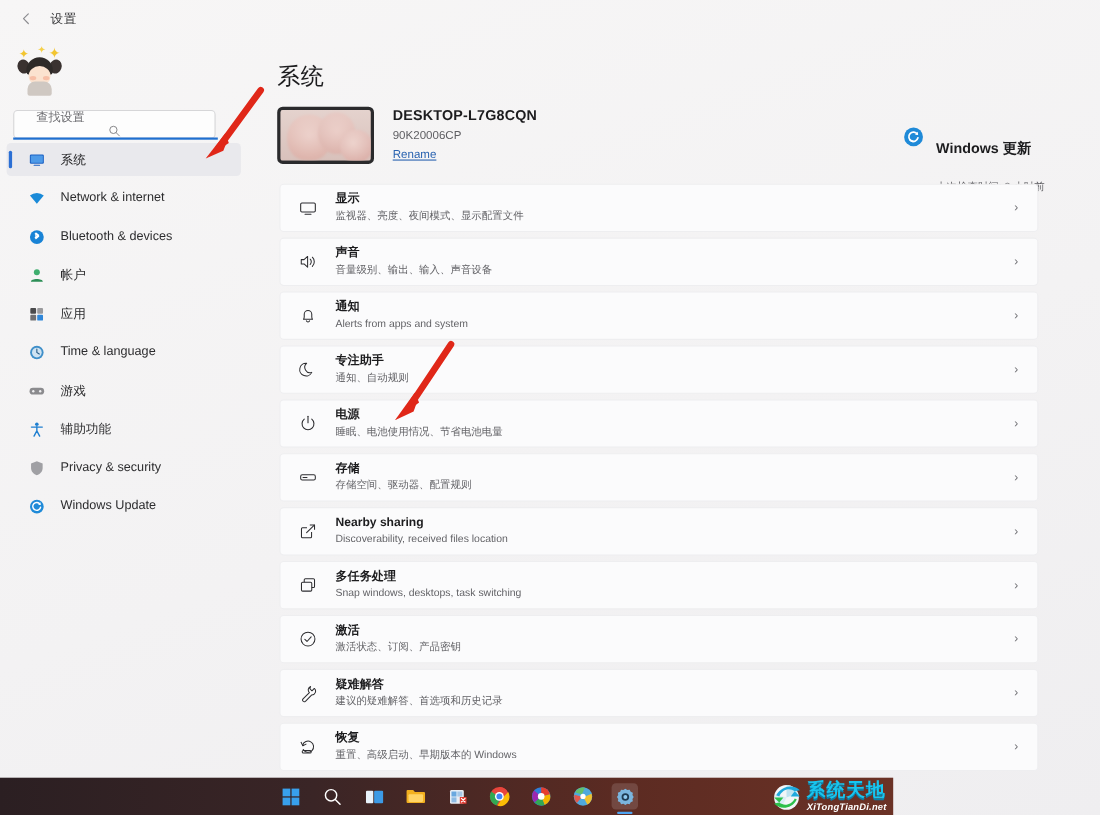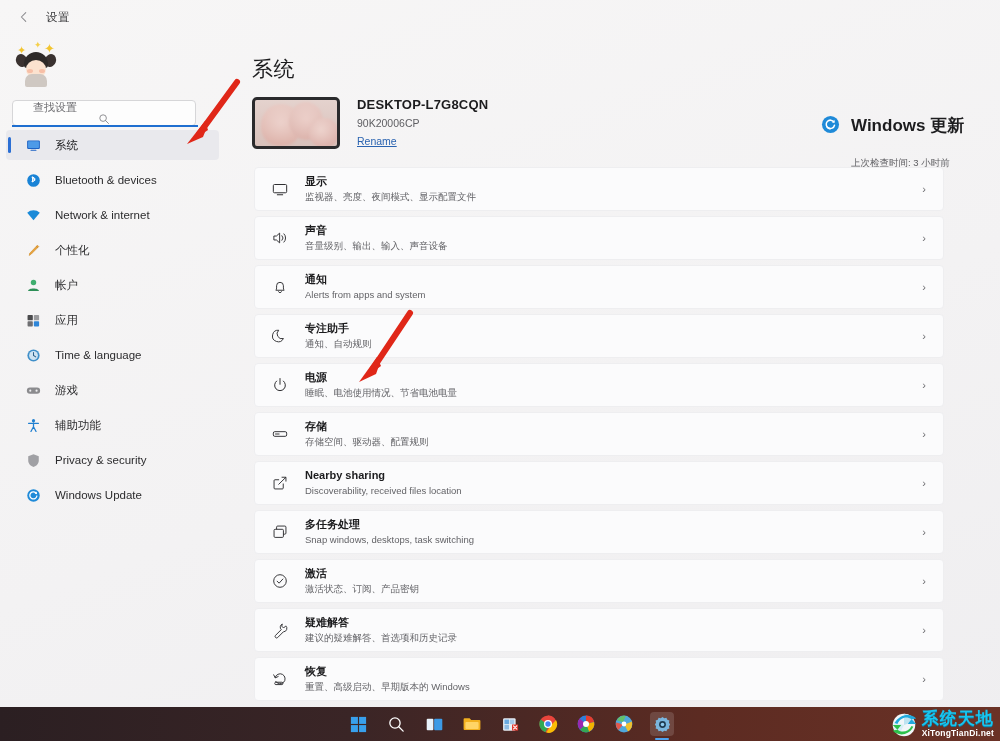--- a/index.html
+++ b/index.html
@@ -217,22 +217,23 @@
     position: absolute; top: 80px; left: 592px;
     display: flex; align-items: flex-start;
   }
   .wu-icon {
     width: 19px; height: 19px;
     flex: 0 0 19px;
     margin-top: 1px;
   }
   .wu-text { margin-left: 11px; }
   .wu-title {
-    font-size: 17px; font-weight: bold;
+    font-size: 13px; font-weight: bold;
     color: #1c1c1e;
+    margin-top: 12px;
   }
   .wu-sub {
     font-size: 9.5px;
     color: #5e5e62;
     margin-top: 20px;
   }
 
   
   .cards {
     position: absolute;
@@ -279,21 +280,21 @@
 
   
   .annot { position: absolute; pointer-events: none; }
   #arrow-sidebar { left: 175px; top: 78px; }
   #arrow-power   { left: 348px; top: 308px; }
 
   
   .taskbar {
     position: absolute;
     left: 0; bottom: 0;
-    width: 1000px; height: 34px;
+    width: 812px; height: 34px;
     background: linear-gradient(90deg, #2b1f22 0%, #3a2526 35%, #5c2b22 70%, #6b3226 100%);
     display: flex; align-items: center; justify-content: center; padding-left: 20px;
   }
   .tb-icons { display: flex; align-items: center; gap: 14px; }
   .tb-item {
     width: 24px; height: 24px;
     display: flex; align-items: center; justify-content: center;
     position: relative;
     border-radius: 4px;
   }
@@ -317,20 +318,21 @@
     font-size: 17px; font-weight: bold;
     color: #18c5ef;
     letter-spacing: 1px;
     text-shadow: 0 1px 0 #0a7fa8;
   }
   .wm-en {
     font-size: 8.5px; font-weight: bold;
     color: #ffffff;
     letter-spacing: .2px;
     margin-top: 2px;
+    font-style: italic;
   }
 </style>
 </head>
 <body>
 
 <div id="app">
 
   <div class="titlebar">
     <div class="back-btn">
       <svg width="14" height="14" viewBox="0 0 16 16" fill="none" aria-hidden="true">
@@ -376,45 +378,36 @@
             <rect x="3.6" y="5.1" width="12.8" height="7.8" rx="0.8" fill="#4d9ae8"></rect>
             <rect x="6.5" y="15" width="7" height="1.2" rx="0.6" fill="#1d62c4"></rect>
           </svg>
         </span>
         <span class="nav-label">系统</span>
       </div>
 
       <div class="nav-item">
         <span class="nav-ico">
           <svg width="17" height="17" viewBox="0 0 20 20" aria-hidden="true">
+            <path d="M2.6 6.8 A11 11 0 0 1 17.4 6.8 L10 15.6 Z" fill="#1a8ad8"></path>
+          </svg>
+        </span>
+        <span class="nav-label">Network &amp; internet</span>
+      </div>
+
+      <div class="nav-item">
+        <span class="nav-ico">
+          <svg width="17" height="17" viewBox="0 0 20 20" aria-hidden="true">
             <circle cx="10" cy="10" r="7.4" fill="#1983d6"></circle>
             <path d="M8.2 6.6 L12 9.3 L8.9 11.8 L8.9 5.6 L12 8.1 L8.2 10.8" stroke="#ffffff" stroke-width="1.15" fill="none" stroke-linejoin="round" stroke-linecap="round"></path>
           </svg>
         </span>
         <span class="nav-label">Bluetooth &amp; devices</span>
       </div>
 
-      <div class="nav-item">
-        <span class="nav-ico">
-          <svg width="17" height="17" viewBox="0 0 20 20" aria-hidden="true">
-            <path d="M2.6 6.8 A11 11 0 0 1 17.4 6.8 L10 15.6 Z" fill="#1a8ad8"></path>
-          </svg>
-        </span>
-        <span class="nav-label">Network &amp; internet</span>
-      </div>
-
-      <div class="nav-item">
-        <span class="nav-ico">
-          <svg width="17" height="17" viewBox="0 0 20 20" aria-hidden="true">
-            <path d="M14.6 3.8 L16.2 5.4 L7.4 14.2 L5 15.8 L5.6 13.2 Z" fill="#e8a33d" stroke="#d08a24" stroke-width=".7" stroke-linejoin="round"></path>
-            <path d="M13.4 5 L15 6.6" stroke="#b8761a" stroke-width=".8"></path>
-          </svg>
-        </span>
-        <span class="nav-label">个性化</span>
-      </div>
 
       <div class="nav-item">
         <span class="nav-ico">
           <svg width="17" height="17" viewBox="0 0 20 20" aria-hidden="true">
             <circle cx="10" cy="6.4" r="3.2" fill="#3fae6e"></circle>
             <path d="M3.6 16.6 C3.6 12.6 16.4 12.6 16.4 16.6 Z" fill="#2d8f57"></path>
           </svg>
         </span>
         <span class="nav-label">帐户</span>
       </div>

